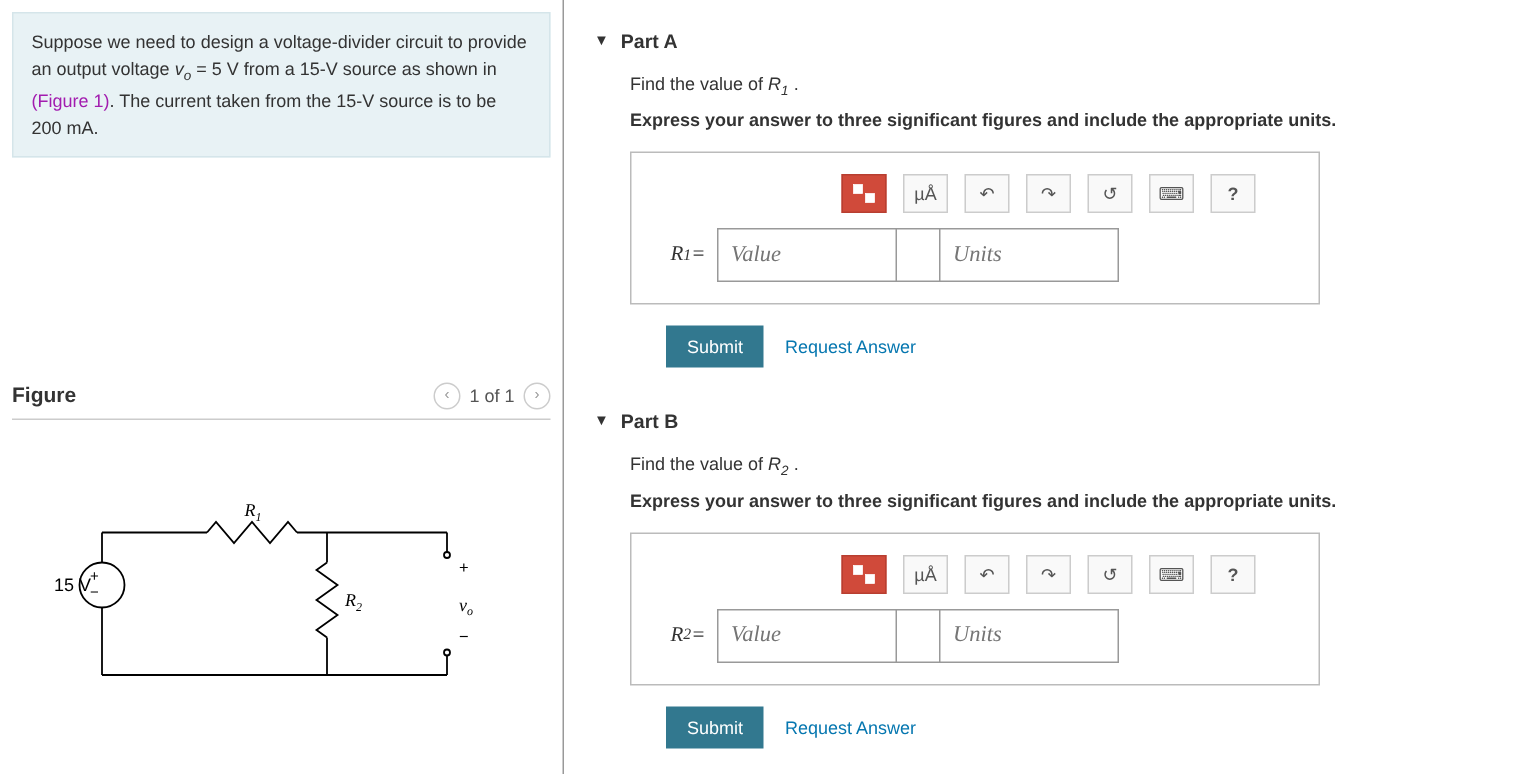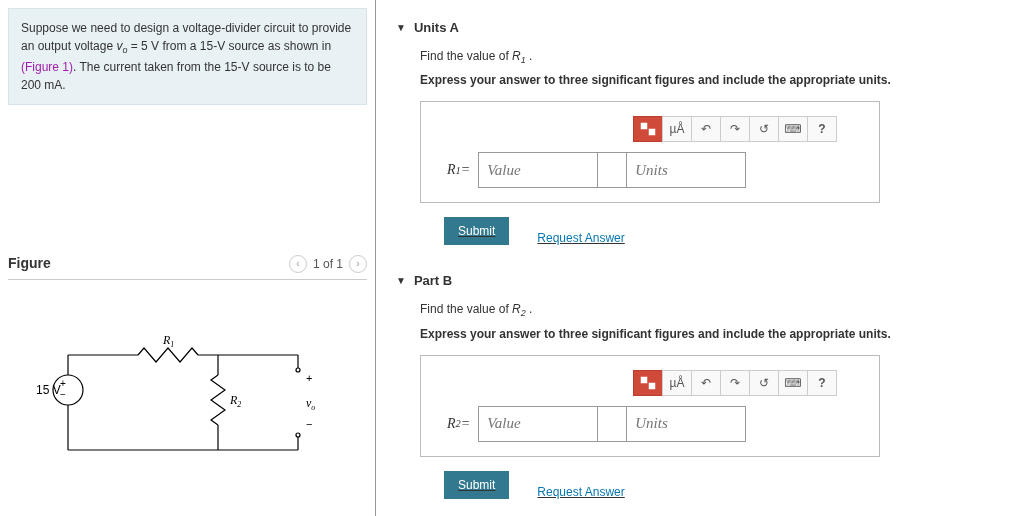--- a/index.html
+++ b/index.html
@@ -16,30 +16,30 @@
 .nav-btn { width: 18px; height: 18px; border: 1px solid #ccc; border-radius: 50%; display: inline-flex; align-items: center; justify-content: center; color: #999; font-size: 10px; cursor: pointer; }
 .circuit { margin-top: 40px; padding: 10px; }
 .part { margin-top: 20px; margin-bottom: 28px; }
 .part-header { display: flex; align-items: center; gap: 8px; margin-bottom: 14px; }
 .caret { font-size: 10px; }
 .part-title { font-size: 13px; font-weight: bold; }
 .part-body { padding-left: 24px; }
 .find-text { font-size: 12px; margin-bottom: 8px; }
 .express { font-size: 12px; font-weight: bold; margin-bottom: 14px; }
 .answer-box { border: 1px solid #bbb; padding: 14px 12px 14px 12px; width: 460px; }
-.toolbar { display: flex; justify-content: flex-end; gap: 0; margin-bottom: 10px; padding-right: 30px; }
+.toolbar { display: flex; justify-content: flex-end; gap: 12px; margin-bottom: 10px; padding-right: 30px; }
 .tb-btn { width: 30px; height: 26px; border: 1px solid #ccc; display: inline-flex; align-items: center; justify-content: center; font-size: 12px; color: #555; margin-left: -1px; cursor: pointer; background: #f9f9f9; }
 .tb-btn.tpl { background: #d04a3a; color: #fff; border-color: #b83e30; }
 .tb-btn.q { font-weight: bold; }
 .input-row { display: flex; align-items: stretch; gap: 0; }
 .var-label { height: 36px; display: flex; align-items: center; padding: 0 8px 0 14px; font-style: italic; font-family: 'Times New Roman', serif; font-size: 14px; }
 .val-input { width: 120px; height: 36px; border: 1px solid #999; padding: 0 8px; font-size: 15px; color: #aaa; font-style: italic; font-family: 'Times New Roman', serif; }
 .unit-gap { width: 28px; height: 36px; border-top: 1px solid #999; border-bottom: 1px solid #999; }
 .unit-input { width: 120px; height: 36px; border: 1px solid #999; padding: 0 8px; font-size: 15px; color: #000000; font-style: italic; font-family: 'Times New Roman', serif; }
-.submit-row { display: flex; align-items: flex-end; gap: 28px; margin-top: 14px; padding-left: 24px; text-decoration: underline; }
+.submit-row { display: flex; align-items: center; gap: 14px; margin-top: 14px; padding-left: 24px; }
 .submit-btn { background: #32788f; color: #fff; border: none; padding: 7px 14px; font-size: 12px; cursor: pointer; }
 .req-ans { color: #0677b0; font-size: 12px; text-decoration: none; }
 .sub { font-size: 0.75em; vertical-align: sub; }
 svg.circuit-svg { width: 320px; height: 150px; }
 </style>
 </head>
 <body>
 
 <div class="container">
   <div class="left-col">
@@ -85,21 +85,21 @@
         </svg>
       </div>
     </div>
   </div>
 
   <div class="right-col">
 
     <div class="part">
       <div class="part-header">
         <span class="caret">▼</span>
-        <span class="part-title">Units A</span>
+        <span class="part-title">Part A</span>
       </div>
       <div class="part-body">
         <div class="find-text">
           <span>Find the value of </span><i><span>R</span><span class="sub">1</span></i><span> .</span>
         </div>
         <div class="express">Express your answer to three significant figures and include the appropriate units.</div>
         <div class="answer-box">
           <div class="toolbar">
             <span class="tb-btn tpl">
                 <svg width="16" height="14">

